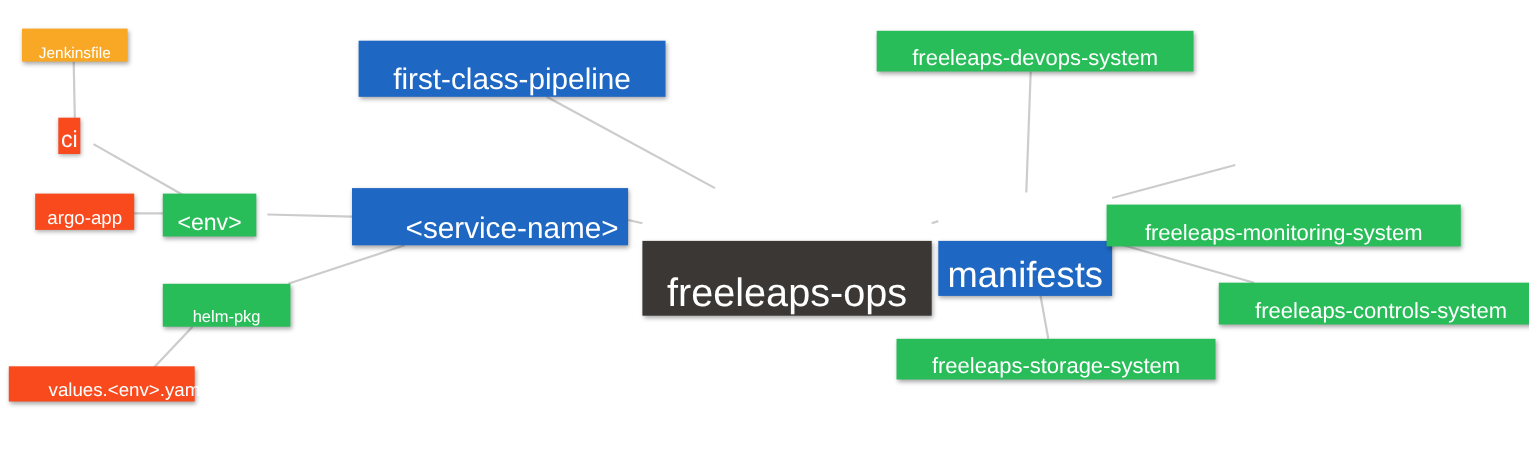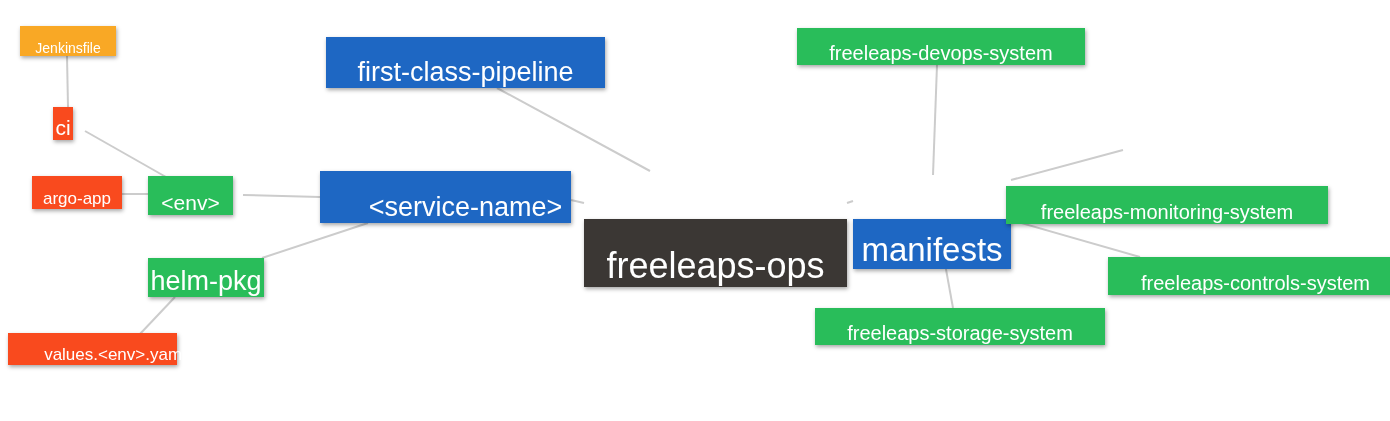--- a/index.html
+++ b/index.html
@@ -22,21 +22,21 @@
   .d1{background:var(--level1-bg,#1e67c3);}
   .d2{background:var(--level2-bg,#29bd5a);}
   .d3{background:var(--level3-bg,#f94a1e);}
   .d4{background:var(--level4-bg,#f9a825);}
   
   .n-root        {left:584px; top:171px; width:263px; height:68px; font-size:36px;}
   .n-fcp         {left:326px; top:37px;  width:279px; height:51px; font-size:27px;}
   .n-service     {left:320px; top:171px; width:251px; height:52px; font-size:27px;padding-left:40px;}
   .n-manifests   {left:853px; top:175px; width:158px; height:50px; font-size:33px;margin-top:44px;}
   .n-env         {left:148px; top:176px; width:85px;  height:39px; font-size:21px;}
-  .n-helm        {left:148px; top:258px; width:116px; height:39px; font-size:27px;}
+  .n-helm        {left:148px; top:258px; width:116px; height:39px; font-size:15px;}
   .n-ci          {left:53px;  top:107px; width:20px;  height:33px; font-size:21px;}
   .n-argo        {left:32px;  top:176px; width:90px;  height:33px; font-size:17px;}
   .n-values     {left:8px;   top:333px; width:169px; height:32px; font-size:17px;padding-left:45px;}
   .n-jenkinsfile {left:20px;  top:26px;  width:96px;  height:30px; font-size:14px;}
   .n-devops      {left:797px; top:28px;  width:288px; height:37px; font-size:20px;}
   .n-network     {left:1053px;top:111px; width:297px; height:37px; font-size:20px;}
   .n-monitoring  {left:1006px;top:186px; width:322px; height:38px; font-size:20px;}
   .n-controls    {left:1060px;top:257px; width:295px; height:38px; font-size:20px;margin-left:48px;}
   .n-storage     {left:815px; top:308px; width:290px; height:37px; font-size:20px;}
 </style>

